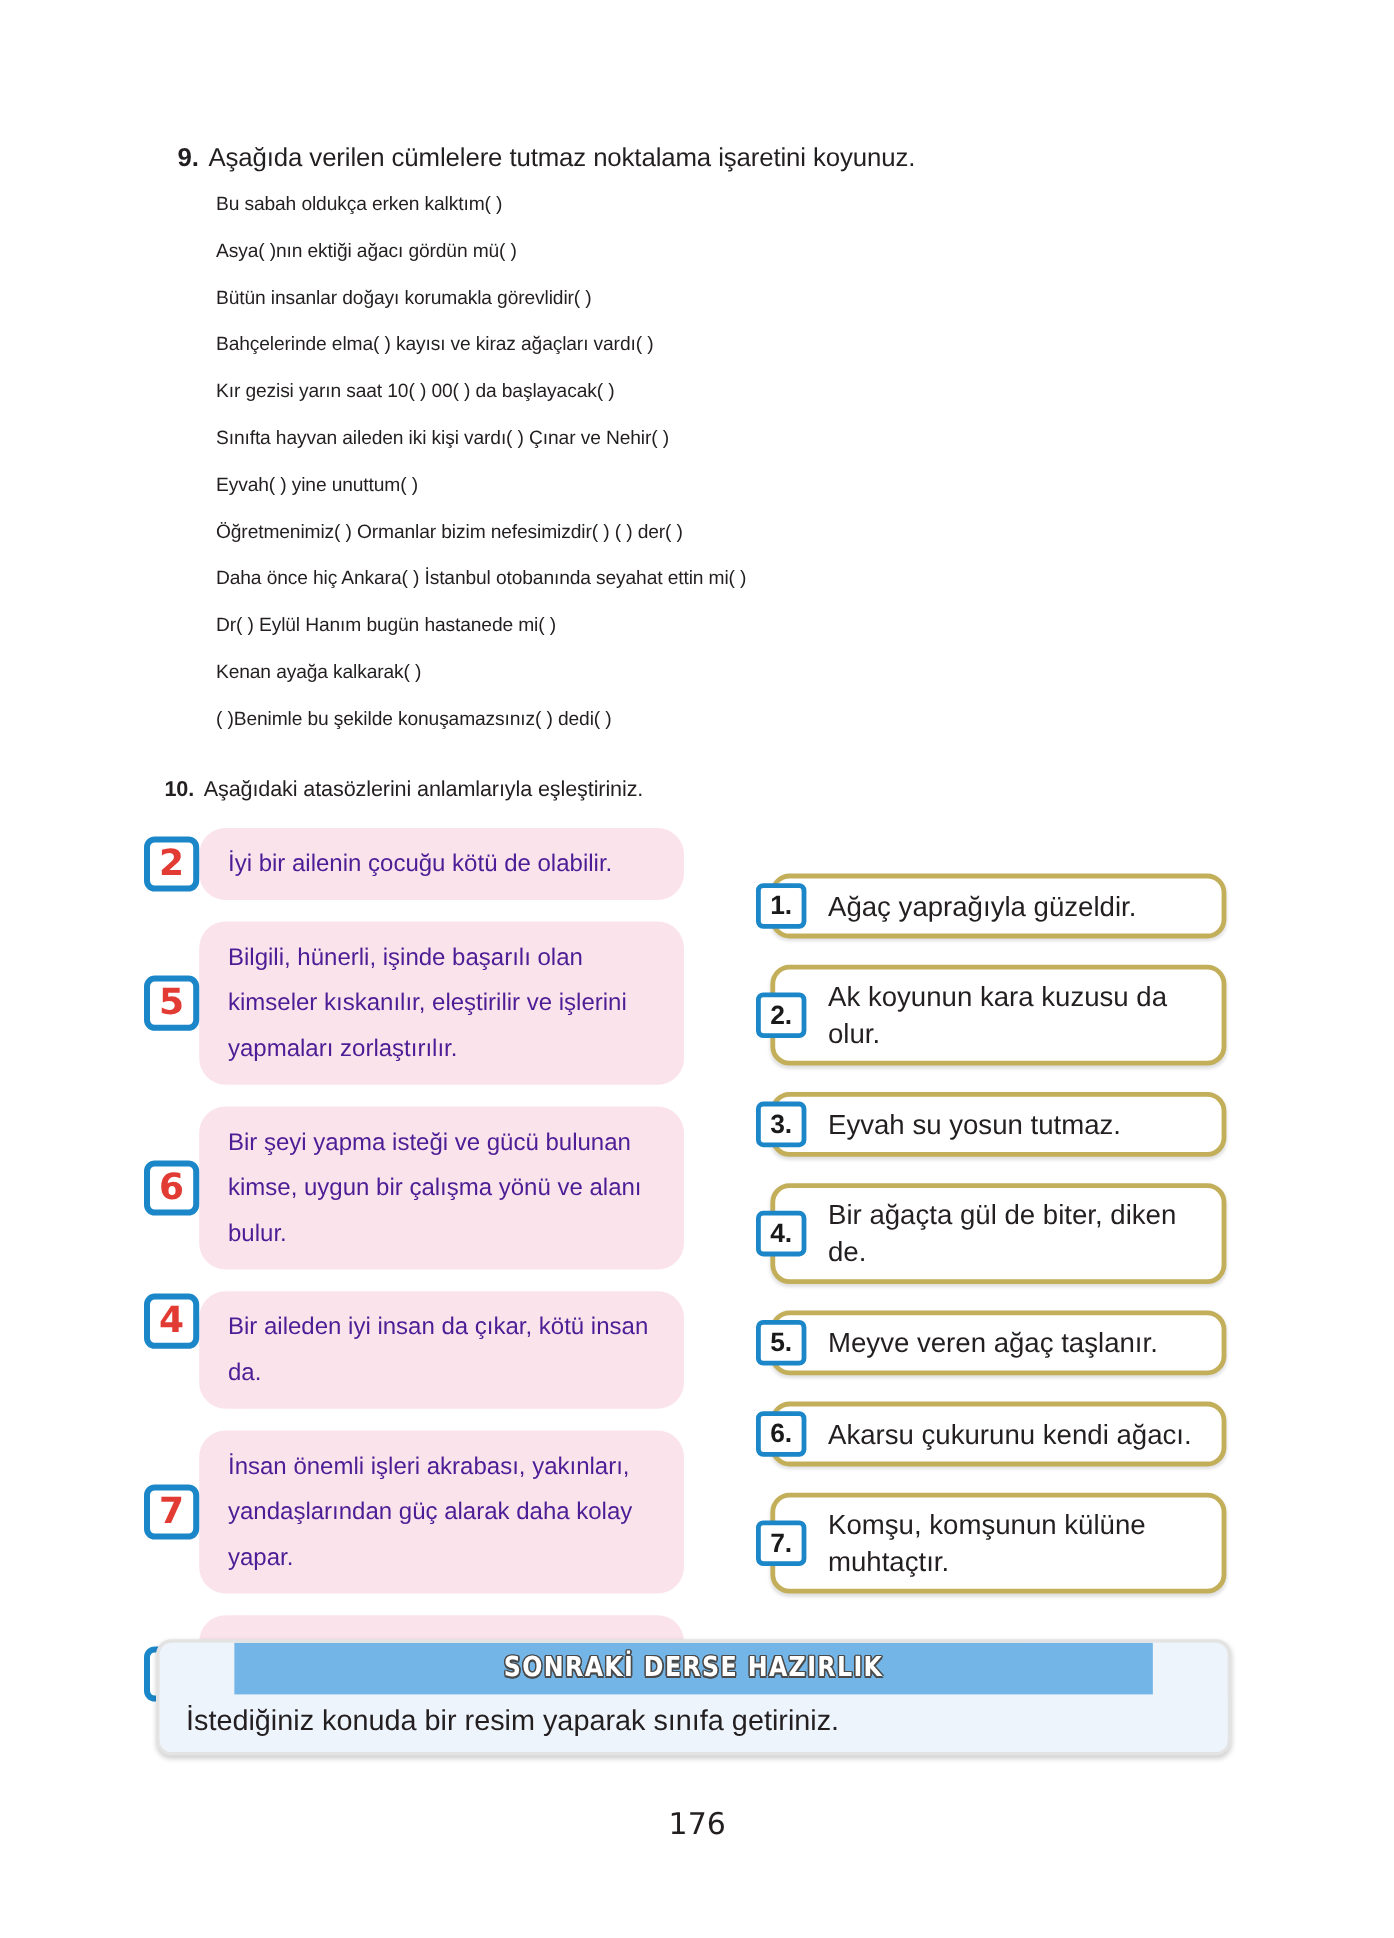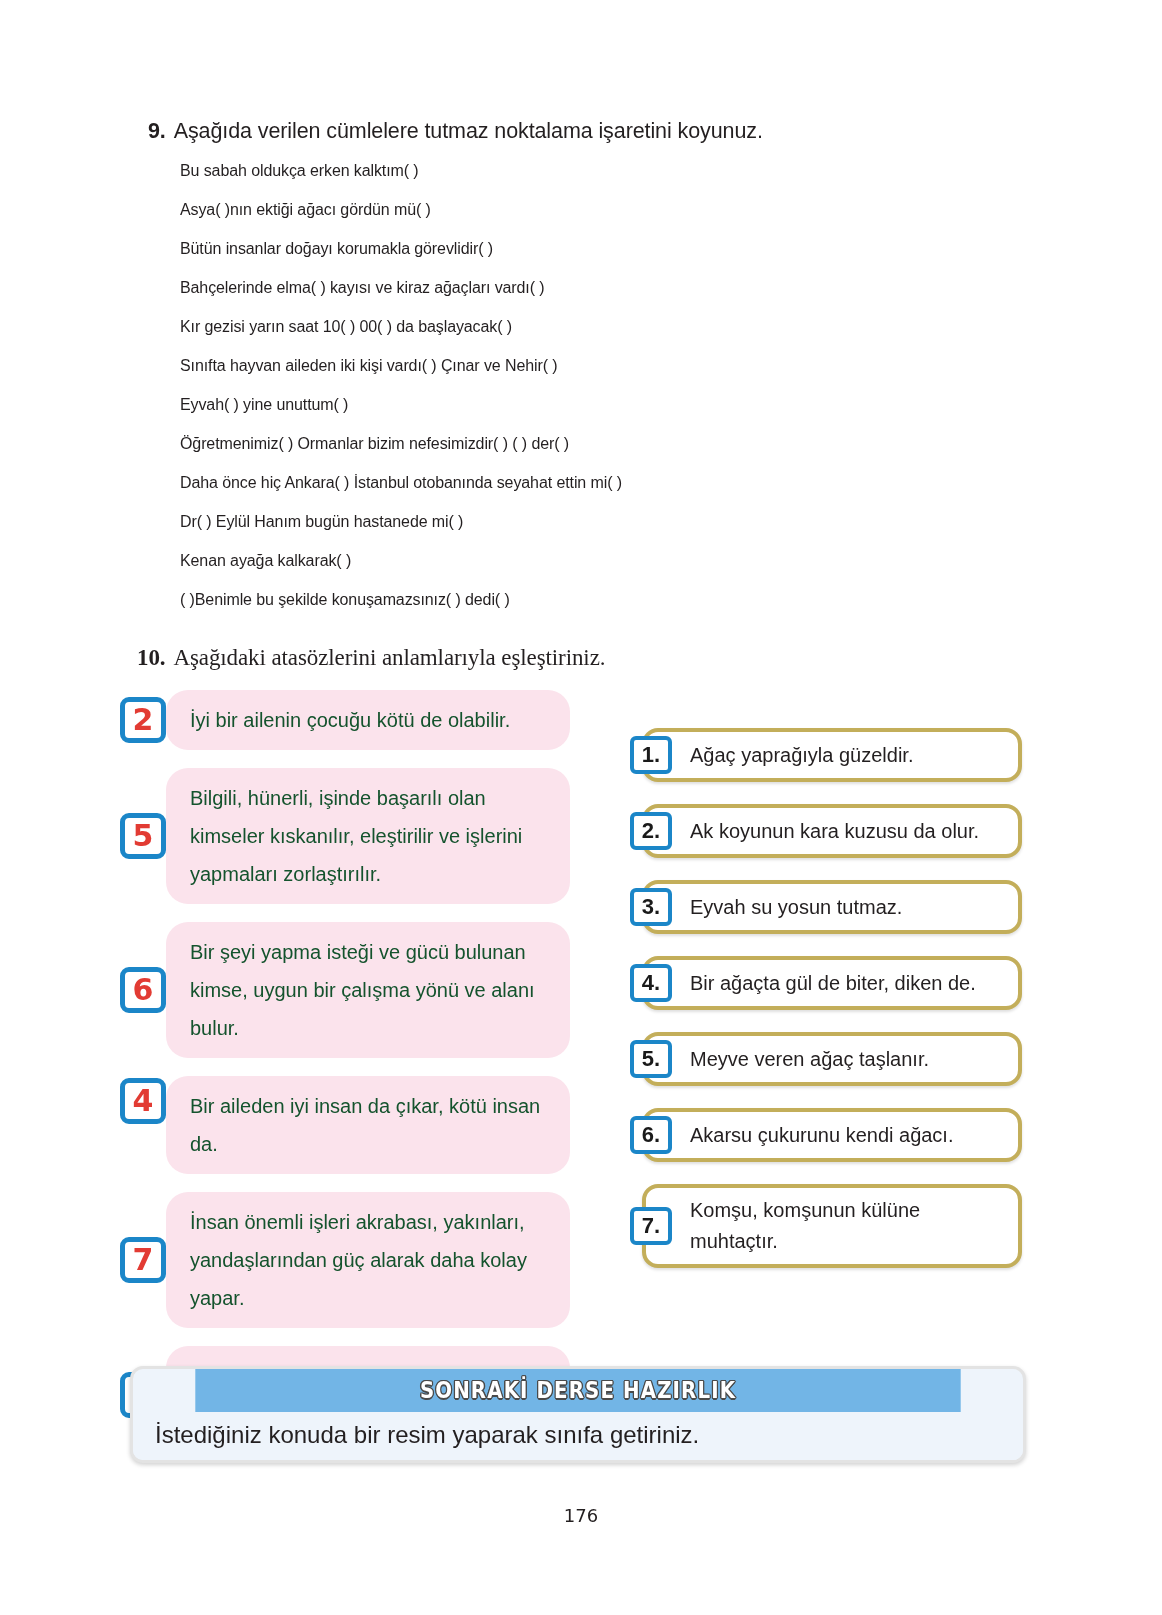--- a/index.html
+++ b/index.html
@@ -47,22 +47,21 @@
   }
 
   
   #q10 {
     position: absolute;
     left: 137px;
     top: 638px;
     width: 900px;
   }
   #q10 .q-head {
-    font-size: 23px;
-    font-family: Liberation Serif, serif;
+    font-size: 18px;
   }
 
   
   #match {
     position: absolute;
     left: 0;
     top: 690px;
     width: 1162px;
     height: 640px;
   }
@@ -78,21 +77,21 @@
     position: relative;
     margin-bottom: 18px;
   }
   .mean-box {
     margin-left: 46px;
     background: #fbe3ec;
     border-radius: 22px;
     padding: 11px 18px 11px 24px;
     font-size: 20px;
     line-height: 38px;
-    color: #14532d;
+    color: #4c1d95;
     min-height: 38px;
     box-sizing: border-box;
   }
   .mean-box p {
     margin: 0;
   }
   .badge-answer {
     position: absolute;
     left: 0;
     width: 46px;
@@ -126,21 +125,21 @@
     position: relative;
     margin-bottom: 22px;
     min-height: 54px;
   }
   .prov-box {
     margin-left: 12px;
     background: #ffffff;
     border: 4px solid #c3ae5a;
     border-radius: 16px;
     padding: 7px 12px 7px 44px;
-    font-size: 20px;
+    font-size: 23px;
     line-height: 31px;
     box-sizing: border-box;
     min-height: 54px;
     display: flex;
     align-items: center;
     box-shadow: 0 2px 3px rgba(0,0,0,0.13);
   }
   .prov-box p {
     margin: 0;
   }
@@ -201,21 +200,21 @@
     background: #eef4fb;
   }
 
   
   #page-no {
     position: absolute;
     left: 0;
     top: 1505px;
     width: 1162px;
     text-align: center;
-    font-size: 18px;
+    font-size: 25px;
     color: #231f20;
     font-family: "DejaVu Sans", sans-serif;
   }
 </style>
 </head>
 <body>
 
 <div id="q9">
   <div class="q-head">
     <span class="q-num">9.</span>

